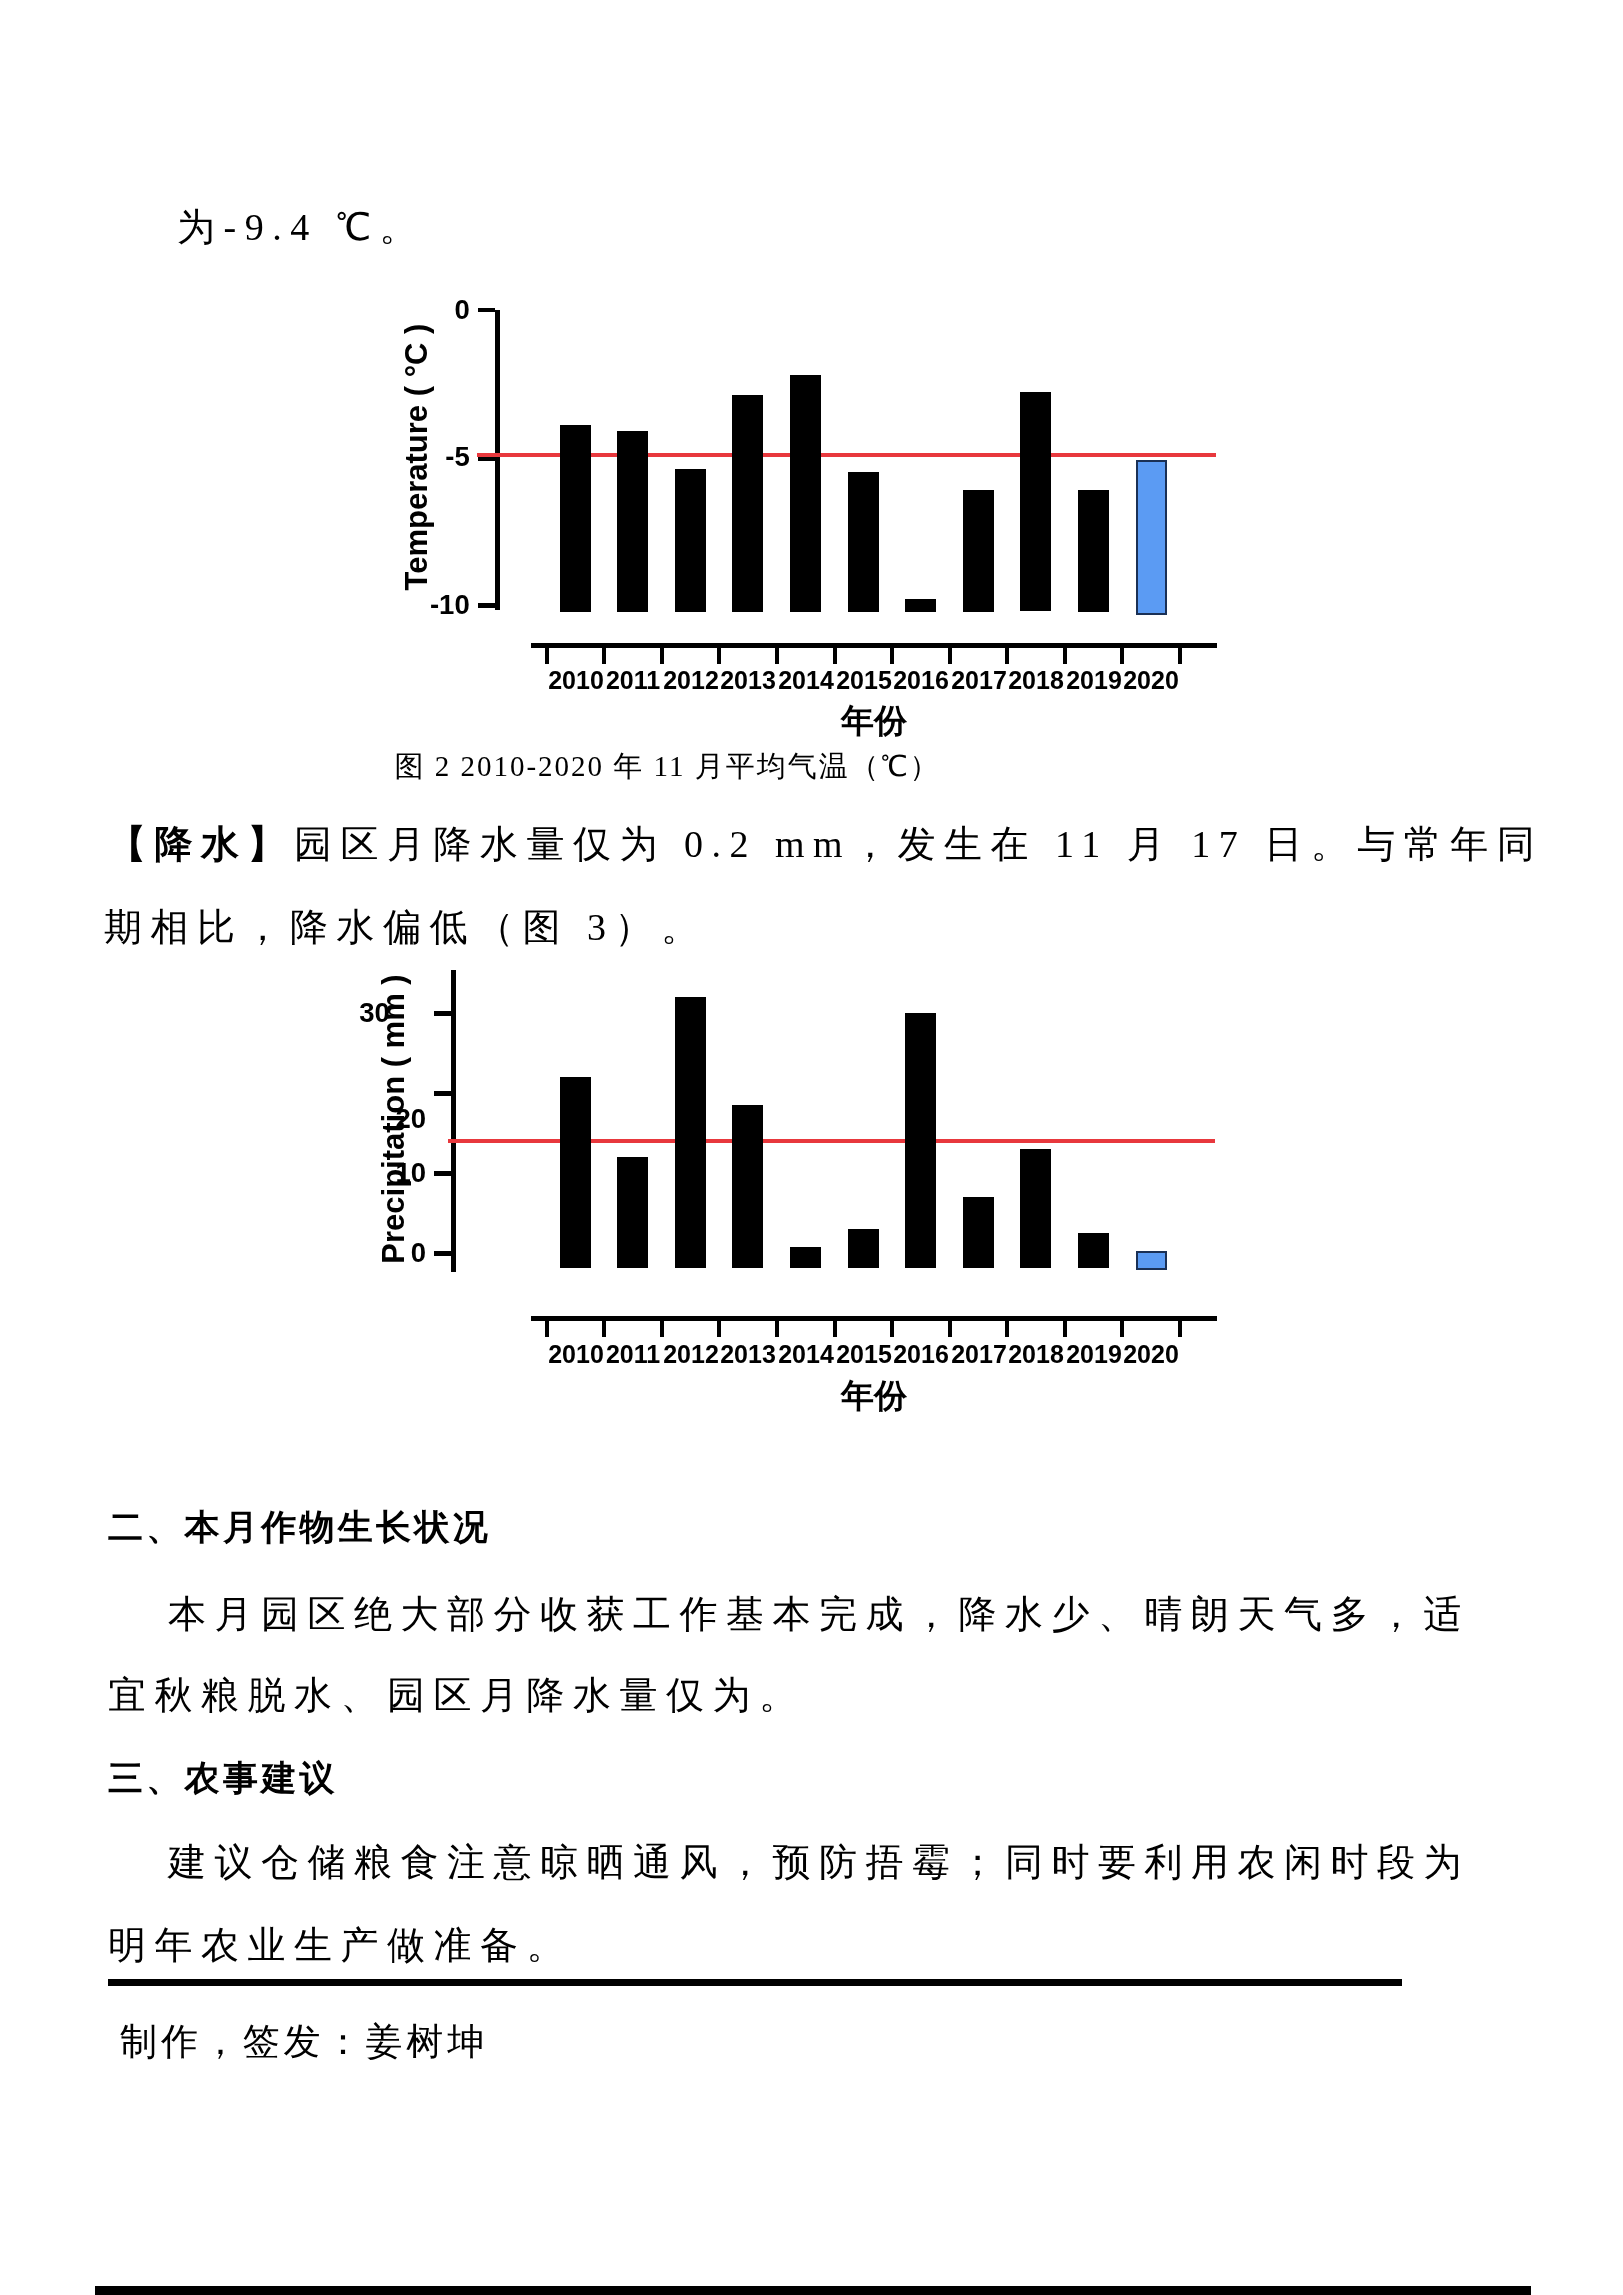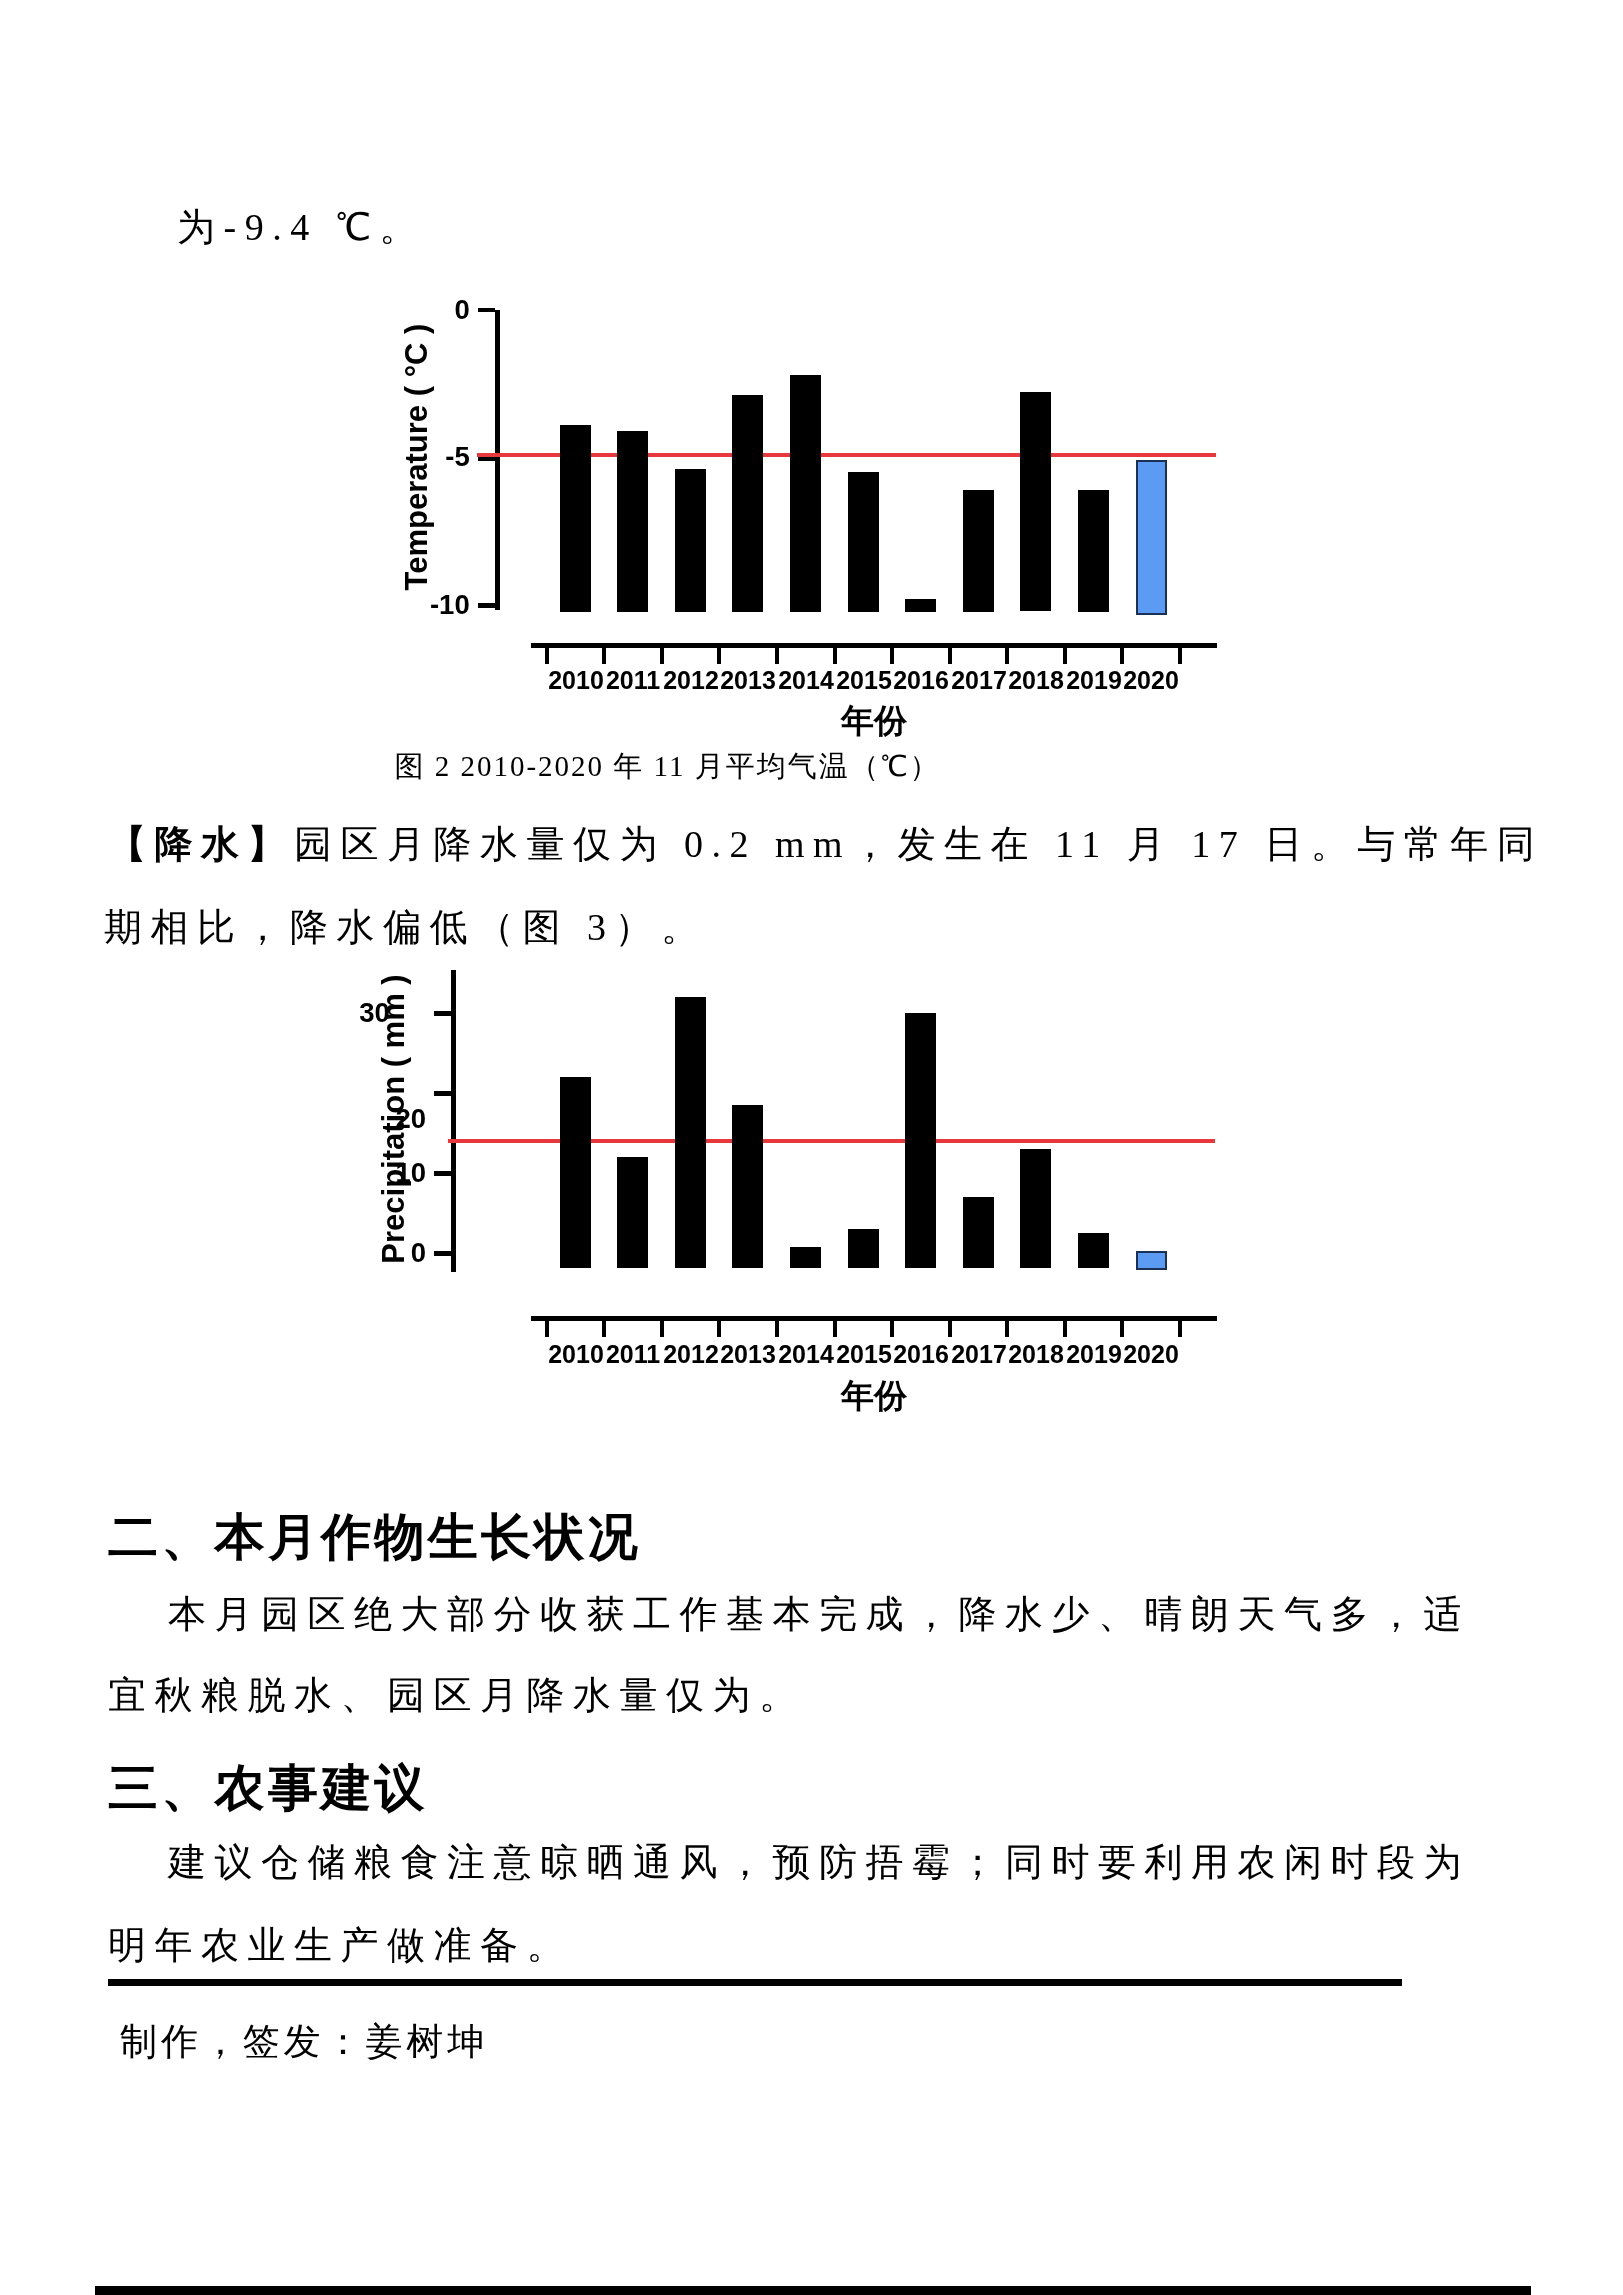--- a/index.html
+++ b/index.html
@@ -3,21 +3,21 @@
 <meta charset="utf-8">
 <style>
   html,body { margin:0; padding:0; background:#888; }
   .page {
     position:relative; width:1623px; height:2295px; background:#ffffff;
     font-family:"Liberation Sans", sans-serif; color:#000; overflow:hidden;
   }
   .abs { position:absolute;text-align:center; }
   .cn  { font-family:"Liberation Serif", serif; white-space:nowrap; }
   .body-line   { font-size:38px; letter-spacing:8.5px; }
-  .heading     { font-size:50px; font-weight:bold; letter-spacing:3.3px; }
+  .heading     { font-size:35px; font-weight:bold; letter-spacing:3.3px; }
   .caption     { font-size:29px; letter-spacing:2px; text-align:center; }
   .footer-line { font-size:37px; letter-spacing:3.9px; }
   .bold        { font-weight:bold; }
 
   
   .chart { position:absolute; }
   .chart div { position:absolute; }
   .axis-line   { background:#000; }
   .tick        { background:#000; }
   .ytick-label { font-weight:bold; font-size:27.5px; text-align:right; transform:translateY(-50%); }

